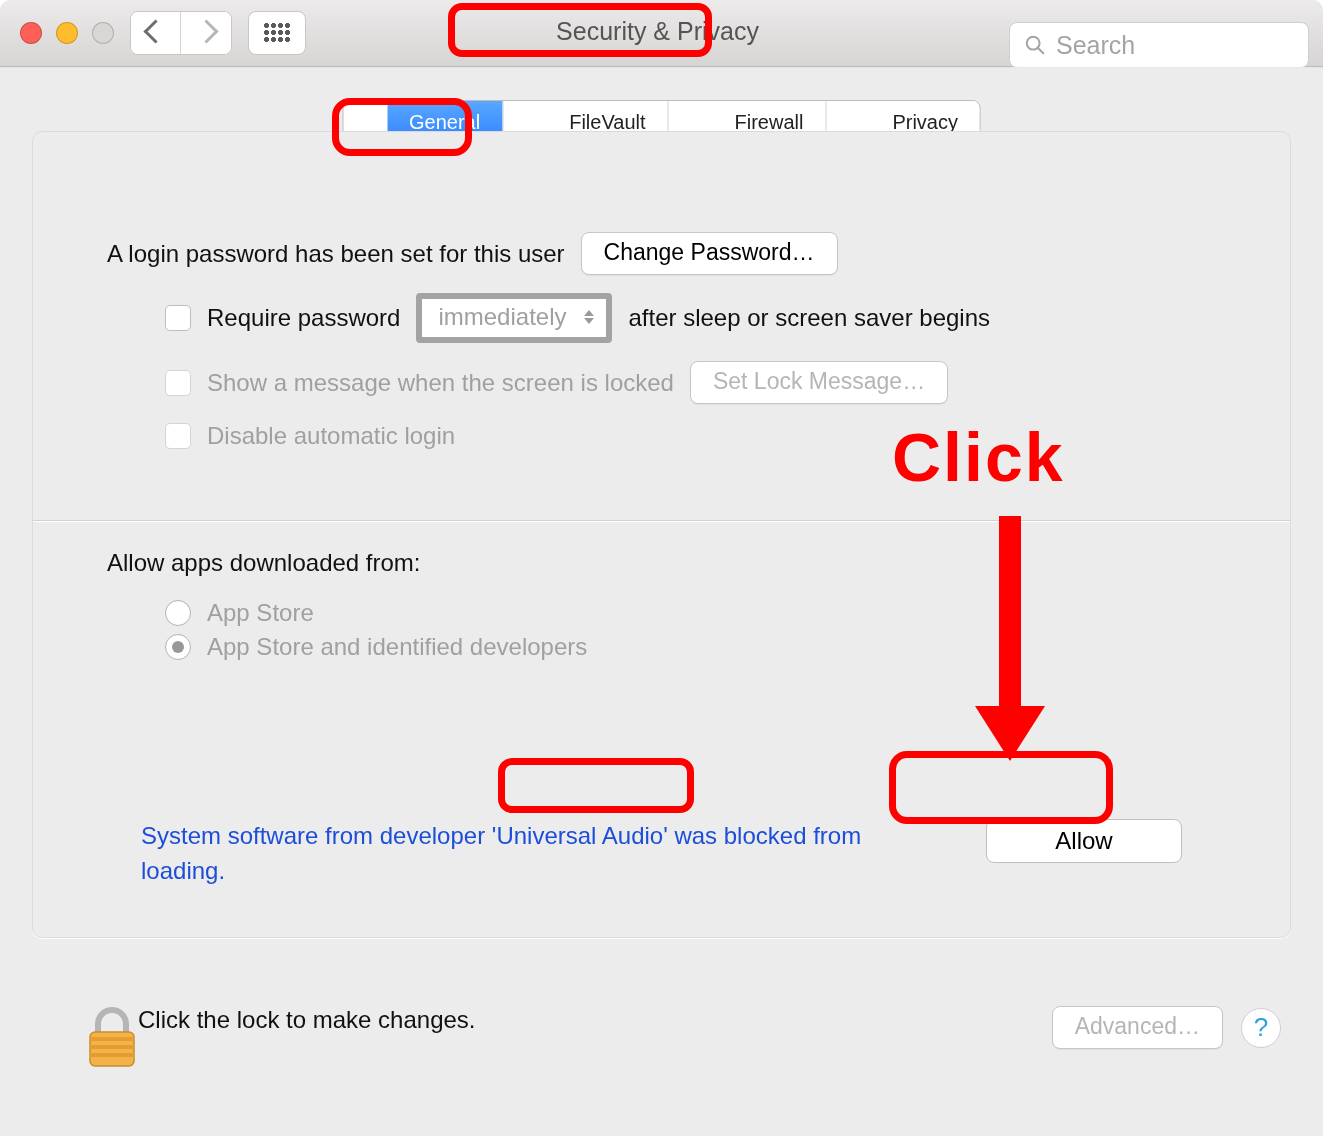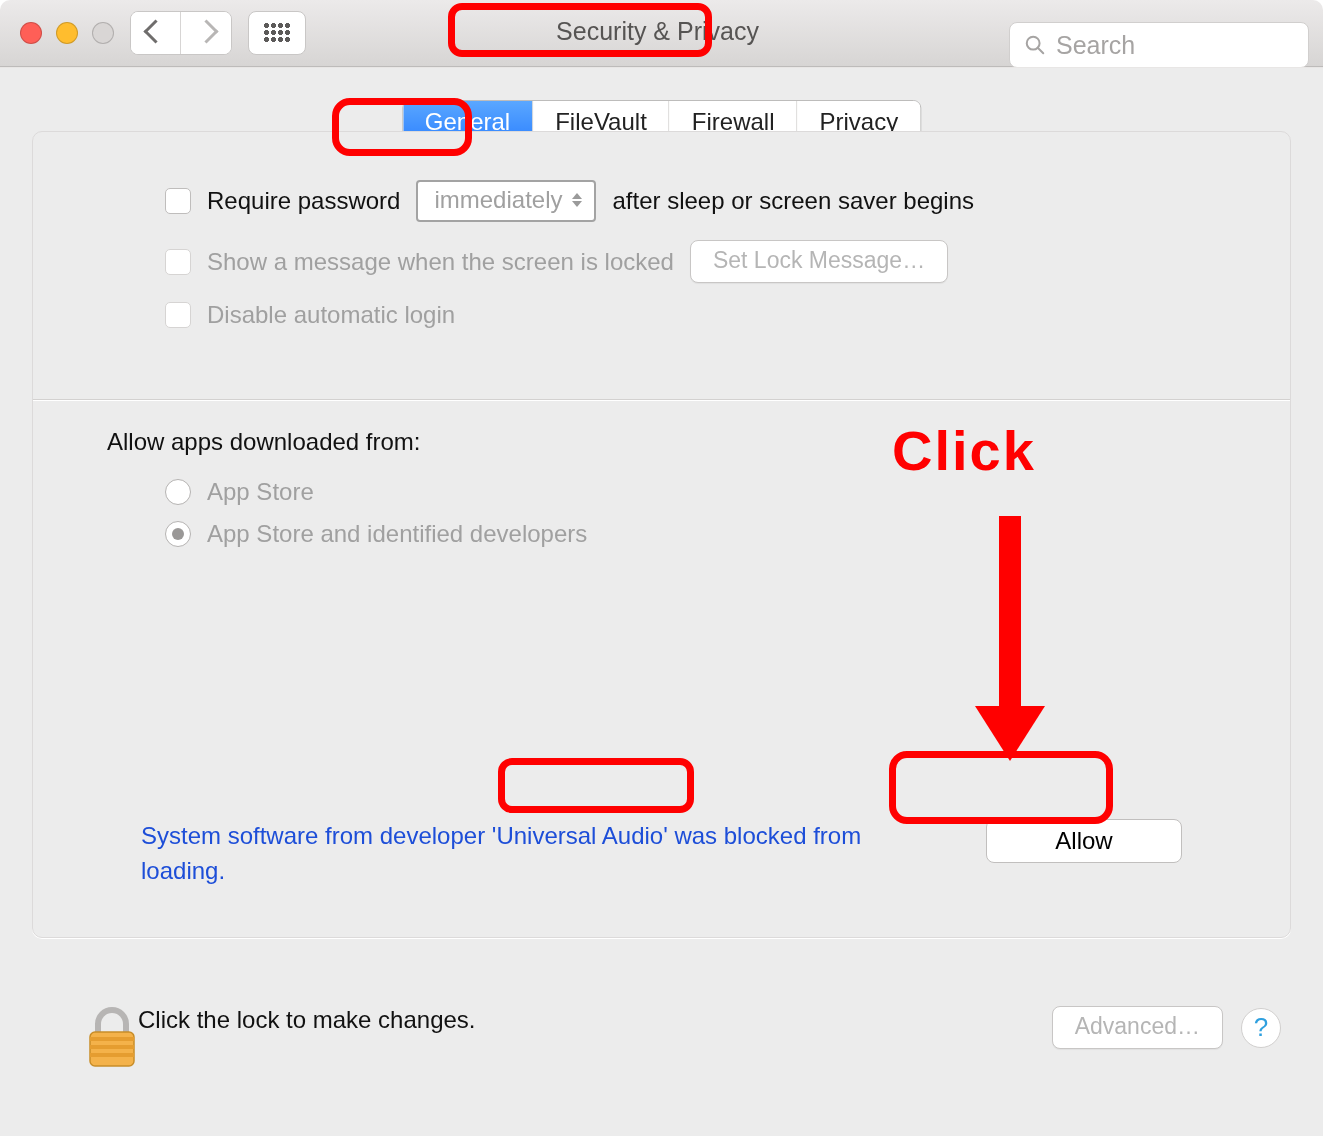--- a/index.html
+++ b/index.html
@@ -70,22 +70,22 @@
   .content {
     background:#ececec; height:1069px; position:relative;
     border-top:1px solid #e8e6e5;
   }
   .tabs {
     position:absolute; left:50%; transform:translateX(-50%);
     top:32px; display:flex; background:#fff; border:1px solid #bdbcbb;
     border-radius:8px; overflow:hidden; height:44px;
   }
   .tab {
-    padding: 0 22px; display:flex; align-items:center; font-size:24px;
-    border-right:1px solid #d4d2d1; color:#222; background:#fff; cursor:pointer;
+    padding: 0 22px; display:flex; align-items:center; font-size:20px;
+    border-right:1px solid #d4d2d1; color:#222; background:#fff; cursor:pointer;margin-left:44px;
   }
   .tab:last-child{ border-right:none; }
   .tab.active { background: linear-gradient(#5aa7ff,#2f82ff); color:#fff; }
 
   .panel {
     position:absolute; left:32px; right:32px; top:63px; bottom:198px;
     background:#ececec; border:1px solid #dcdada; border-radius:10px;
     padding: 48px 74px 40px 74px;
     box-shadow: 0 1px 0 #fff;
   }
@@ -94,22 +94,22 @@
   .indent { margin-left:58px; }
   .muted { color:#a0a0a0; }
 
   .btn {
     background:#fff; border:1px solid #c8c6c5; border-radius:8px;
     padding: 6px 22px 8px; font-size:23px; cursor:pointer;
     box-shadow: 0 1px 1px rgba(0,0,0,.05);
   }
   .btn[disabled] { color:#b5b5b5; cursor:default; }
   .select {
-    display:inline-flex; align-items:center; gap:10px;
-    background:#fff; border:2px solid #a3a3a3; border-radius:4px;
+    display:inline-flex; align-items:center; gap:18px;
+    background:#fff; border:6px solid #a3a3a3; border-radius:4px;
     padding: 4px 12px 6px 16px; color:#a0a0a0; font-size:24px;
   }
   .select .caret { display:flex; flex-direction:column; gap:2px;}
   .select .caret::before,.select .caret::after{
     content:""; width:0;height:0;border-left:5px solid transparent;border-right:5px solid transparent;
   }
   .select .caret::before{ border-bottom:6px solid #9a9a9a;}
   .select .caret::after{ border-top:6px solid #9a9a9a;}
   .checkbox {
     width:26px; height:26px; border:1px solid #bfbdbc; border-radius:5px; background:#fff; flex:0 0 auto;
@@ -148,21 +148,21 @@
     display:flex; align-items:center; justify-content:center; color:#2fa0df; font-size:26px; cursor:pointer;
   }
 
   
   .anno { position:absolute; border:7px solid #ff0000; border-radius:14px; pointer-events:none; }
   .anno-title   { top:3px;  left:448px;  width:264px; height:54px; }
   .anno-general { top:30px; left:332px;  width:140px; height:58px; border-radius:18px;}
   .anno-dev     { top:690px; left:498px; width:196px; height:55px; }
   .anno-allow   { top:683px; left:889px; width:224px; height:73px; border-radius:18px;}
   .click-label {
-    position:absolute; top:350px; left:892px; color:#ff0000; font-weight:800; font-size:56px; letter-spacing:2px;
+    position:absolute; top:350px; left:892px; color:#ff0000; font-weight:800; font-size:68px; letter-spacing:2px;
     pointer-events:none;
   }
   .arrow {
     position:absolute; left:985px; top:448px; width:40px; height:250px; pointer-events:none;
   }
   .arrow .shaft { position:absolute; left:14px; top:0; width:22px; height:200px; background:#ff0000;}
   .arrow .head {
     position:absolute; left:-10px; top:190px; width:0; height:0;
     border-left:35px solid transparent; border-right:35px solid transparent; border-top:55px solid #ff0000;
   }
@@ -219,20 +219,24 @@
       <div class="tab">
           <span>Firewall</span>
         </div>
       <div class="tab">
           <span>Privacy</span>
         </div>
     </div>
 
     <div class="panel">
 
+      <div class="row" style="margin-top:52px;">
+        <span>A login password has been set for this user</span>
+        <button class="btn">Change Password…</button>
+      </div>
 
       <div class="row indent">
         <div class="checkbox"></div>
         <span>Require password</span>
         <div class="select">
           <span>immediately</span>
           <span class="caret"></span>
         </div>
         <span>after sleep or screen saver begins</span>
       </div>
@@ -246,21 +250,21 @@
       <div class="row indent muted" style="margin-bottom:70px;">
         <div class="checkbox" style="border-color:#d6d4d3"></div>
         <span>Disable automatic login</span>
       </div>
 
       <hr class="sep">
 
       <div class="row" style="margin-bottom:22px;">
         <span>Allow apps downloaded from:</span>
       </div>
-      <div class="row indent muted" style="margin-bottom:14px;">
+      <div class="row indent muted" style="margin-bottom:6px;">
         <div class="radio"></div>
         <span>App Store</span>
       </div>
       <div class="row indent muted">
         <div class="radio selected"></div>
         <span>App Store and identified developers</span>
       </div>
 
       <div class="blocked-row">
         <div class="blocked-text">

